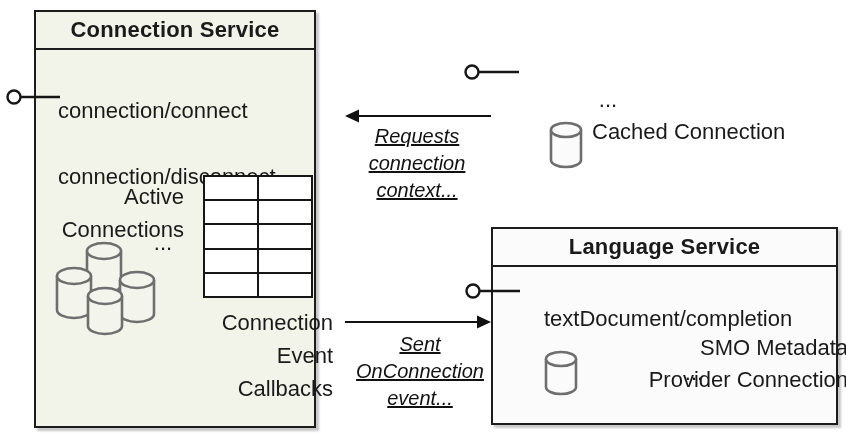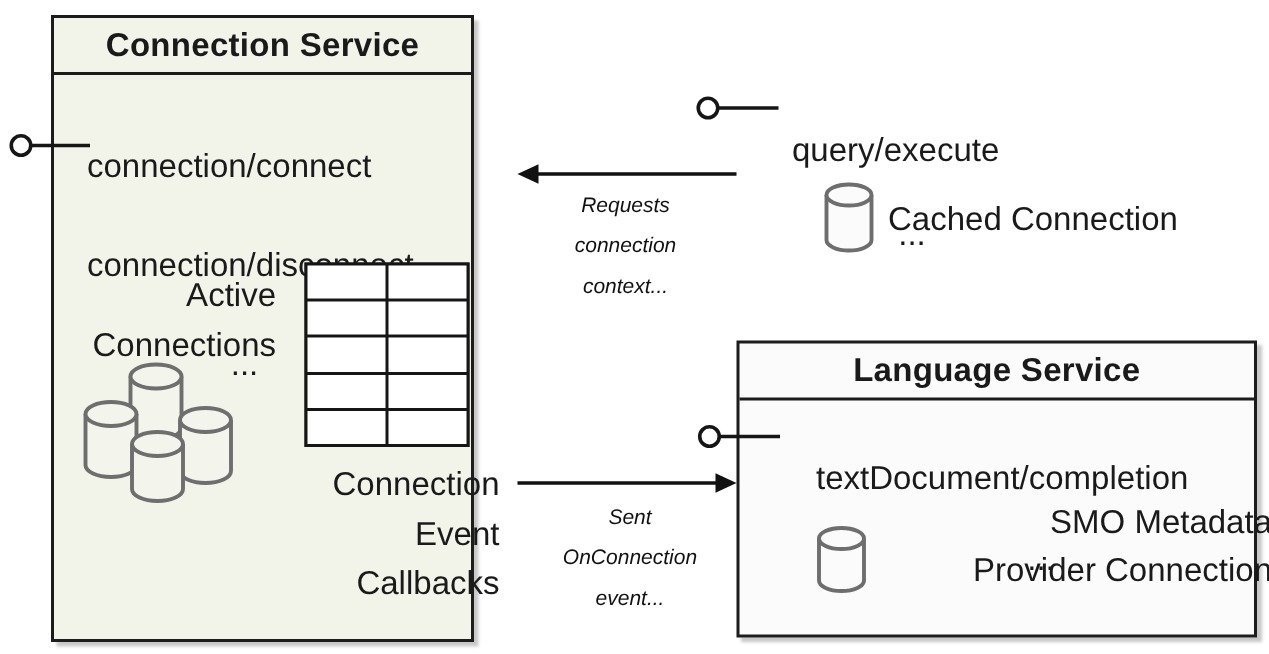--- a/index.html
+++ b/index.html
@@ -16,21 +16,21 @@
   .box-lang{left:491px;top:227px;width:347px;height:198px;background:#fbfbfb;}
   .service-header{
     height:36px;border-bottom:2px solid #1c1c1c;display:flex;align-items:center;justify-content:center;
     font-weight:bold;font-size:22px;letter-spacing:0.2px;
   }
   .abs{position:absolute;}
   .methods{font-size:22px;line-height:33px;white-space:pre-line;}
   .dots{text-align:center;}
   .centered{text-align:right;white-space:pre-line;}
   .label-italic{
-    font-style:italic;font-size:14px;line-height:27px;text-align:center;white-space:pre-line;color:#111;
+    font-style:italic;font-size:20px;line-height:27px;text-align:center;white-space:pre-line;color:#111;text-decoration:underline;
   }
   .cb-table{
     position:absolute;left:203px;top:175px;width:110px;height:123px;box-sizing:border-box;
     border:2px solid #161616;display:grid;grid-template-columns:1fr 1fr;grid-template-rows:repeat(5,1fr);
     background:#161616;grid-gap:2px;
   }
   .cb-table .cell{background:#ffffff;}
   svg{display:block;}
   .overlay{position:absolute;left:0;top:0;width:846px;height:436px;pointer-events:none;}
 </style>
@@ -77,30 +77,29 @@
     <div class="cell"></div>
     <div class="cell"></div>
     <div class="cell"></div>
     <div class="cell"></div>
   </div>
   <div class="abs centered" style="left:183px;top:306px;width:150px;font-size:22px;line-height:33px;">Connection
 Event
 Callbacks</div>
 
   <div class="abs methods" style="left:528px;top:58px;width:160px;line-height:28px;">
-    <div>query/execute</div>
     <div class="dots">...</div>
   </div>
   <svg class="abs" style="left:548px;top:121px;" width="36" height="50" viewBox="0 0 36 50">
     <g stroke="#6e6e6e" stroke-width="2.6" fill="#fbfbfb">
       <path d="M3 9 V39 A15 7 0 0 0 33 39 V9"></path>
       <ellipse cx="18" cy="9" rx="15" ry="7"></ellipse>
     </g>
   </svg>
-  <div class="abs" style="left:592px;top:131px;font-size:22px;line-height:30px;">Cached Connection</div>
+  <div class="abs" style="left:592px;top:117px;font-size:22px;line-height:30px;">Cached Connection</div>
 
   <div class="service-box box-lang">
     <div class="service-header">Language Service</div>
   </div>
   <div class="abs methods" style="left:544px;top:278px;width:300px;line-height:27px;">
     <div>textDocument/completion</div>
     <div class="dots">...</div>
   </div>
   <svg class="abs" style="left:543px;top:350px;" width="36" height="48" viewBox="0 0 36 48">
     <g stroke="#6e6e6e" stroke-width="2.6" fill="#fbfbfb">

